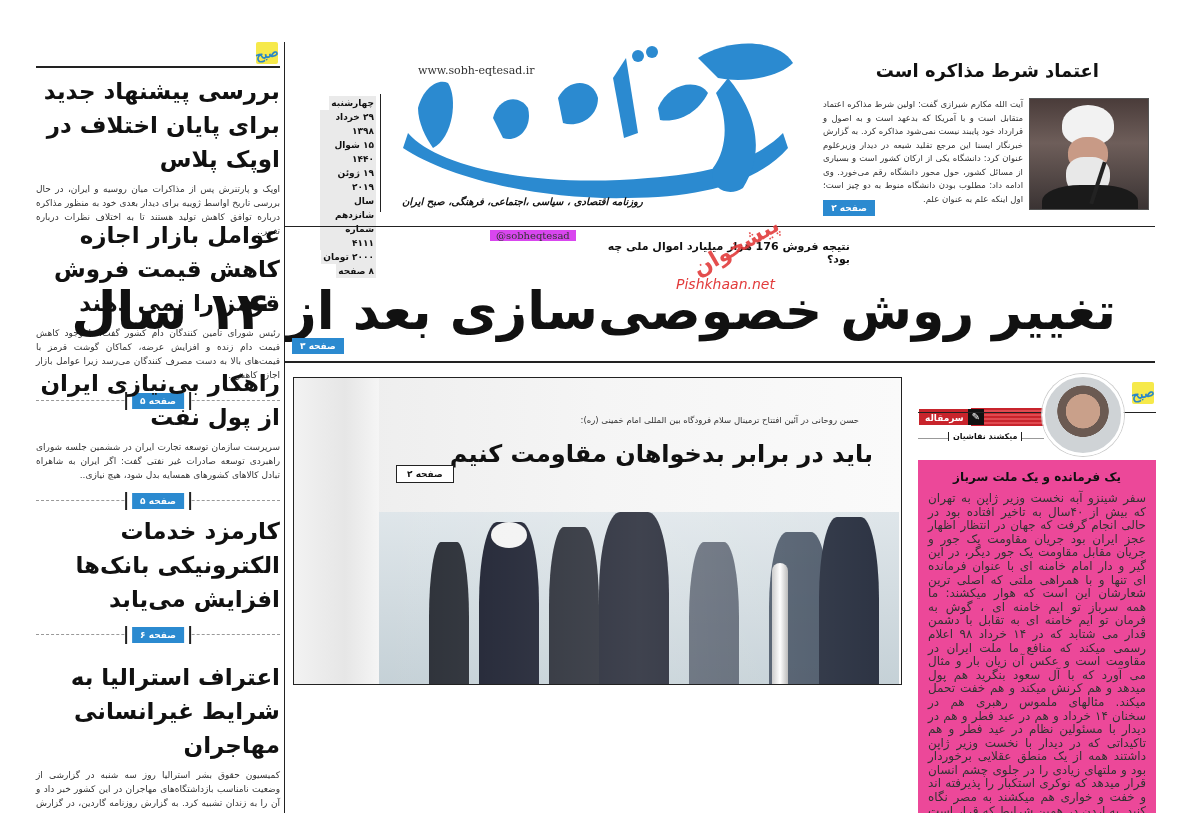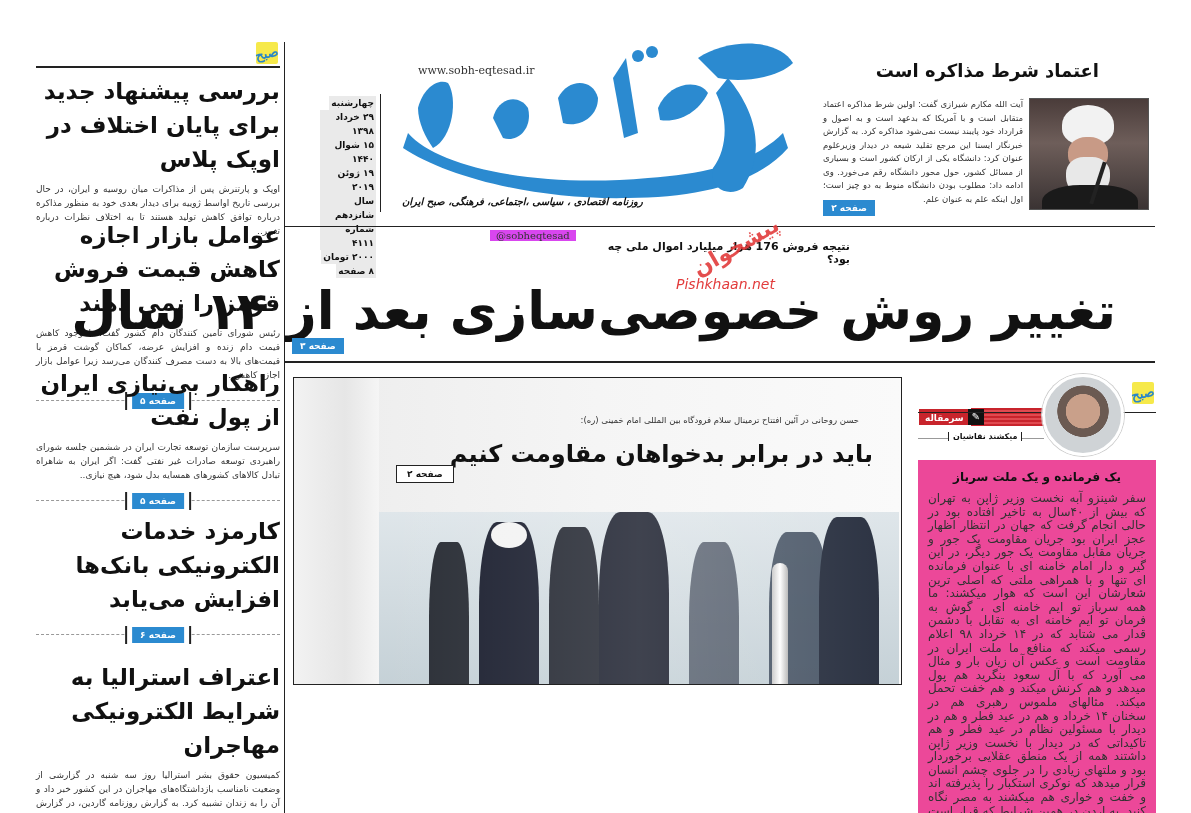--- a/index.html
+++ b/index.html
@@ -124,21 +124,21 @@
       <h2>کارمزد خدمات الکترونیکی بانک‌ها افزایش می‌یابد</h2>
       <div class="page-tag-row">
         <div class="dots"></div>
         <div class="tag-wrap">
             <span class="page-tag">صفحه ۶</span>
           </div>
       </div>
     </div>
 
     <div class="story" style="top:622px">
-      <h2>اعتراف استرالیا به شرایط الکترونیکی مهاجران</h2>
+      <h2>اعتراف استرالیا به شرایط غیرانسانی مهاجران</h2>
       <p>کمیسیون حقوق بشر استرالیا روز سه شنبه در گزارشی از وضعیت نامناسب بازداشتگاه‌های مهاجران در این کشور خبر داد و آن را به زندان تشبیه کرد. به گزارش روزنامه گاردین، در گزارش کمیسیون..</p>
 
     </div>
   </div>
   <div class="left-vrule"></div>
 
   <div class="mast">
     <div class="logo">
       <svg viewBox="0 0 400 170">
         <path d="M10,95 C40,130 140,150 250,140 C320,135 360,120 385,95 L390,110 C360,145 300,160 230,160 C140,162 50,140 5,110 Z" fill="#2b8ad0"></path>

